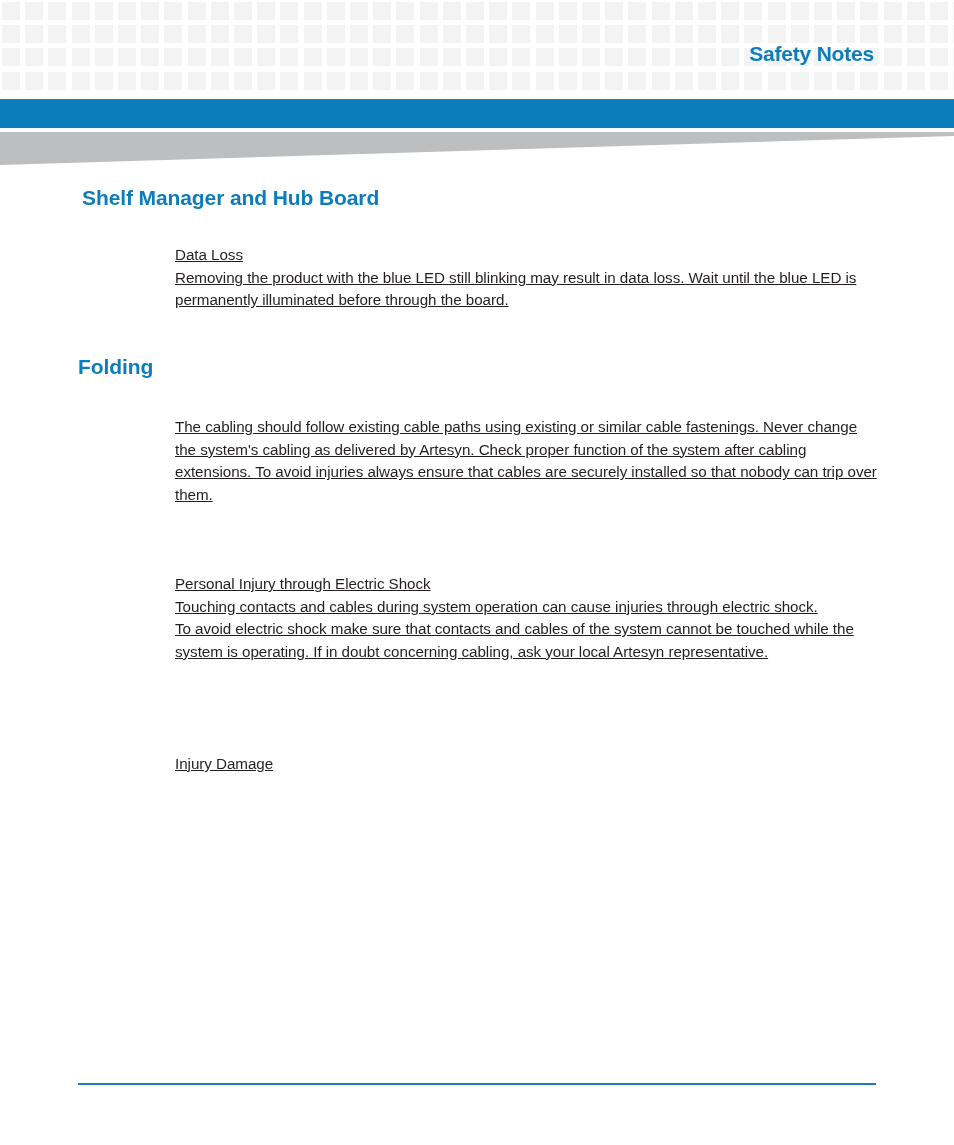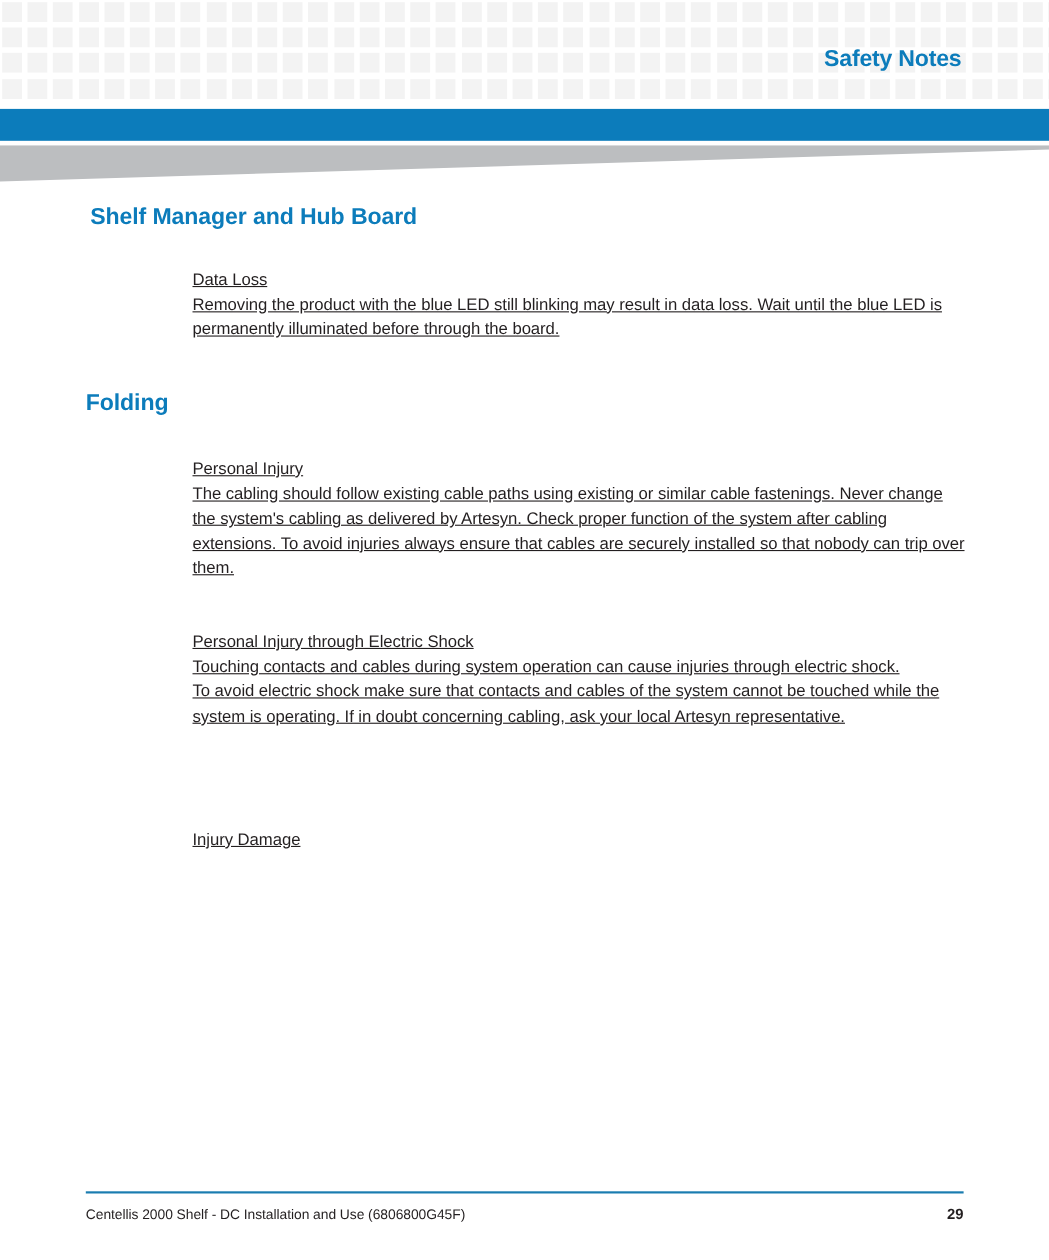--- a/index.html
+++ b/index.html
@@ -332,35 +332,30 @@
   <h1 id="heading-shelf-manager" class="section-heading" style="color: rgb(12, 124, 187);">Shelf Manager and Hub Board</h1>
 
   <div class="note-block" id="note-data-loss">
     <p>Data Loss</p>
     <p>Removing the product with the blue LED still blinking may result in data loss. Wait until the blue LED is permanently illuminated before through the board.</p>
   </div>
 
   <h1 id="heading-cabling" class="section-heading" style="color: rgb(12, 124, 187);">Folding</h1>
 
   <div class="note-block" id="note-personal-injury">
-    <p>Personal Injury</p>
     <p>The cabling should follow existing cable paths using existing or similar cable fastenings. Never change the system's cabling as delivered by Artesyn. Check proper function of the system after cabling extensions. To avoid injuries always ensure that cables are securely installed so that nobody can trip over them.</p>
   </div>
 
   <div class="note-block" id="note-electric-shock">
     <p>Personal Injury through Electric Shock</p>
     <p>Touching contacts and cables during system operation can cause injuries through electric shock.</p>
     <p>To avoid electric shock make sure that contacts and cables of the system cannot be touched while the system is operating. If in doubt concerning cabling, ask your local Artesyn representative.</p>
   </div>
 
   <div class="note-block" id="note-cable-damage">
     <p>Injury Damage</p>
   </div>
 
 </div>
 
 <div id="footer">
   <div id="footer-rule" style="background: rgb(26, 124, 176);"></div>
-  <div id="footer-row">
-    <span id="footer-text">Centellis 2000 Shelf - DC Installation and Use (6806800G45F)</span>
-    <span id="footer-page">29</span>
-  </div>
 </div>
 
 </body></html>

